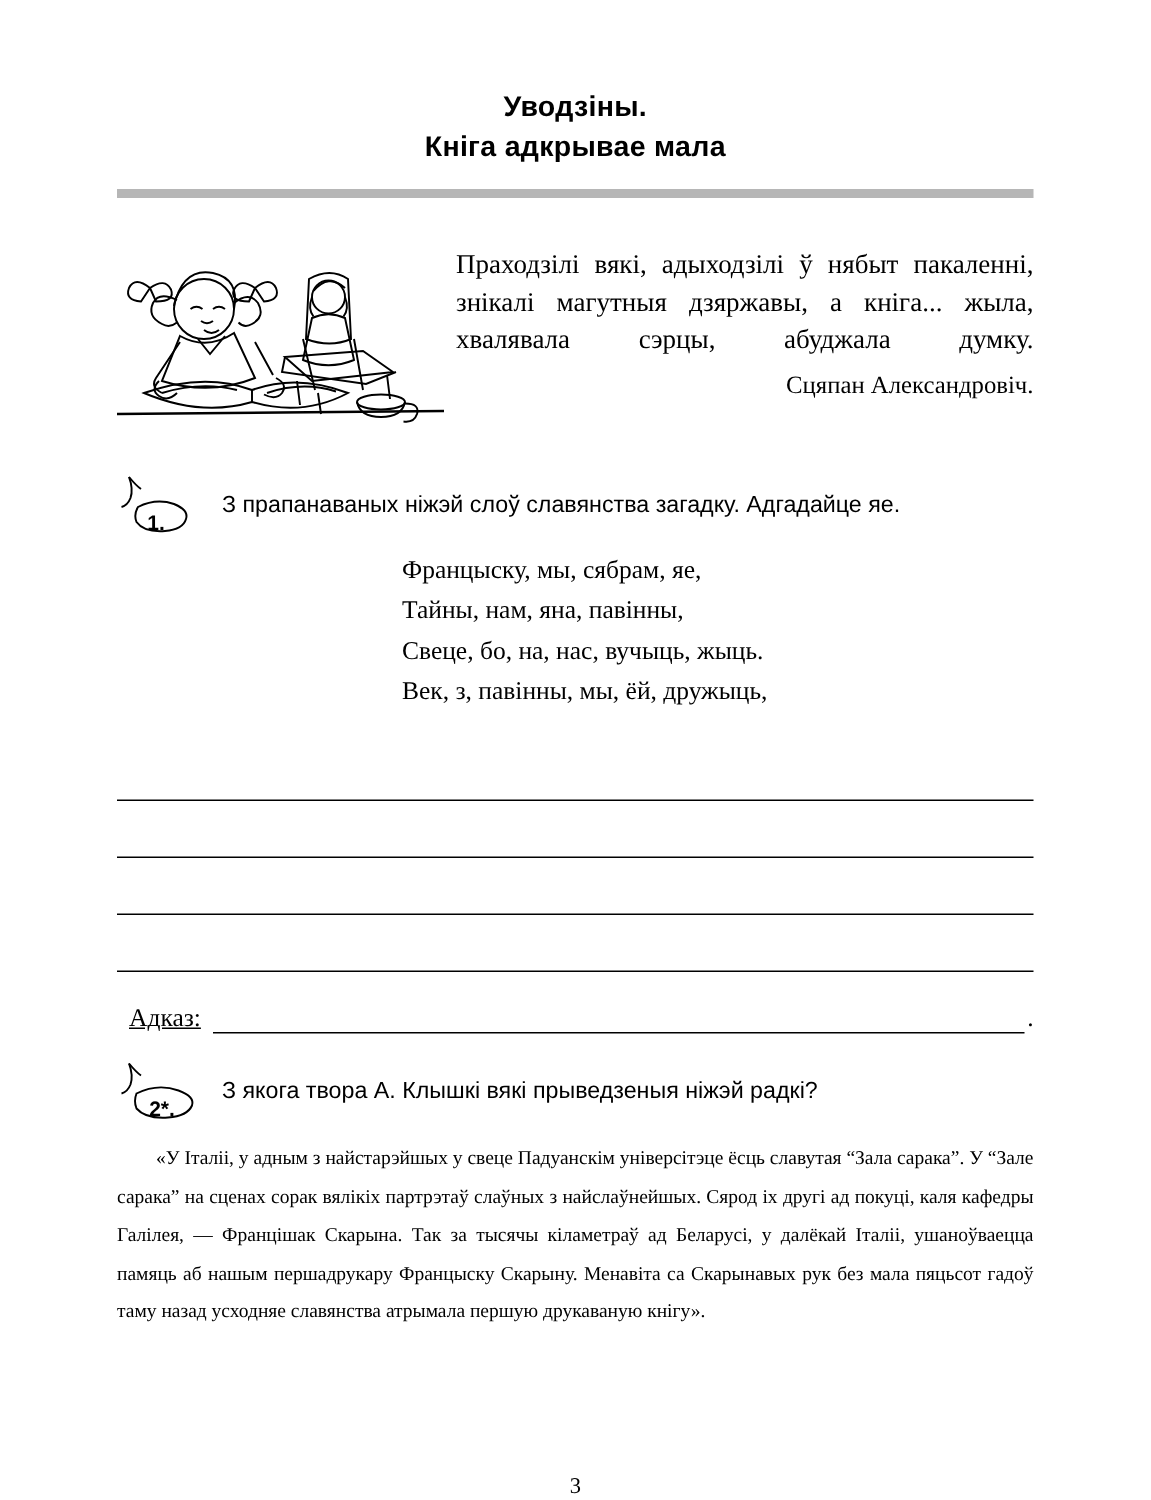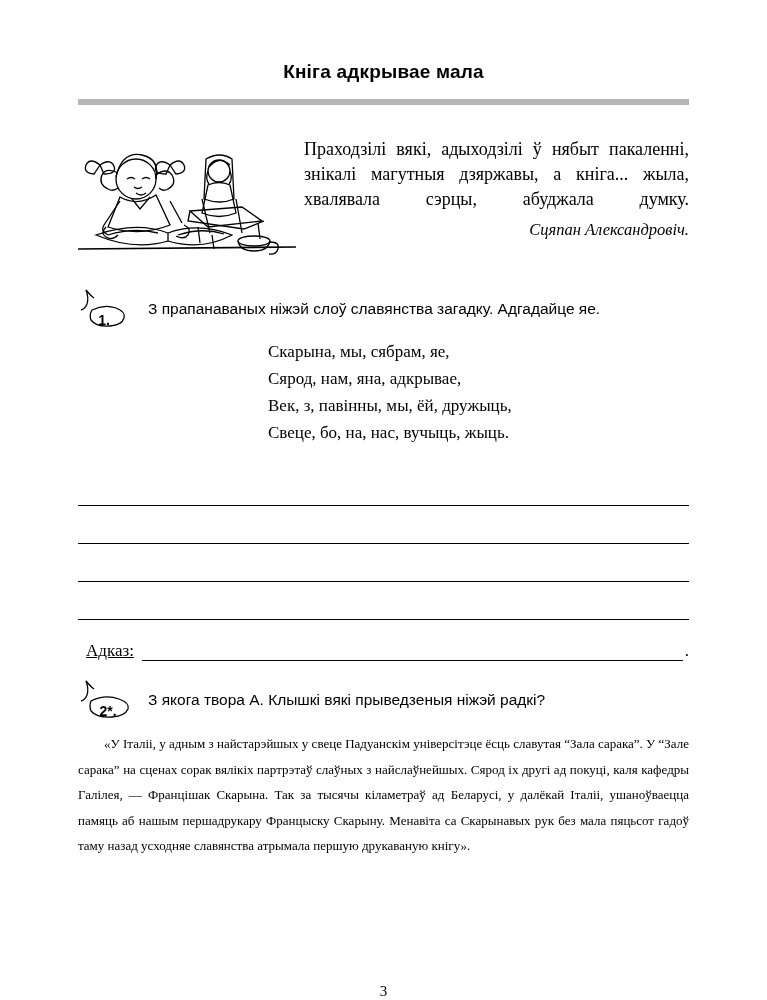--- a/index.html
+++ b/index.html
@@ -58,21 +58,20 @@
   }
   .epigraph p {
     margin: 0;
     font-size: 18px;
     line-height: 25px;
     text-align: justify;
     text-align-last: justify;
   }
   .epigraph .author {
     margin-top: 8px;
-    font-style: italic;
     font-size: 16.5px;
     text-align: center;
     text-align-last: right;
   }
 
   
   .task {
     position: relative;
     margin-top: 26px;
     padding-left: 70px;
@@ -145,20 +144,21 @@
     text-align: center;
     font-size: 15px;
   }
 </style>
 </head>
 <body>
 
 <div class="page">
 
   <div class="title-block">
+    <div class="title-line">Уводзіны.</div>
     <div class="title-line">Кніга адкрывае мала</div>
   </div>
 
   <div class="rule"></div>
 
   <div class="epigraph-row">
 
     <div class="illus">
       <svg width="218" height="135" viewBox="0 0 218 135" xmlns="http://www.w3.org/2000/svg">
         <g fill="none" stroke="#000" stroke-width="1.3">
@@ -223,24 +223,24 @@
           <path d="M8 2 q3 8 1 14 q-2 5 -6 6"></path>
           <path d="M8 2 q5 6 8 8"></path>
           <path d="M14 22 q12 -6 24 -2 q10 4 8 10 q-2 7 -14 8 q-14 1 -19 -6 q-2 -5 1 -10 z"></path>
         </g>
         <text x="26" y="37" font-family="Liberation Sans, sans-serif" font-size="14" font-weight="bold" text-anchor="middle" fill="#000">1.</text>
       </svg>
     </div>
     <div class="task-text">З прапанаваных ніжэй слоў славянства загадку. Адгадайце яе.</div>
 
     <div class="poem">
-      <div>Скарына, мы, сябрам, яе,</div>
-      <div>Сярод, нам, яна, адкрывае,</div>
+      <div>Францыску, мы, сябрам, яе,</div>
+      <div>Тайны, нам, яна, павінны,</div>
+      <div>Свеце, бо, на, нас, вучыць, жыць.</div>
       <div>Век, з, павінны, мы, ёй, дружыць,</div>
-      <div>Свеце, бо, на, нас, вучыць, жыць.</div>
     </div>
   </div>
 
   <div class="answer-lines">
     <div class="ln"></div>
     <div class="ln"></div>
     <div class="ln"></div>
     <div class="ln"></div>
   </div>
 

